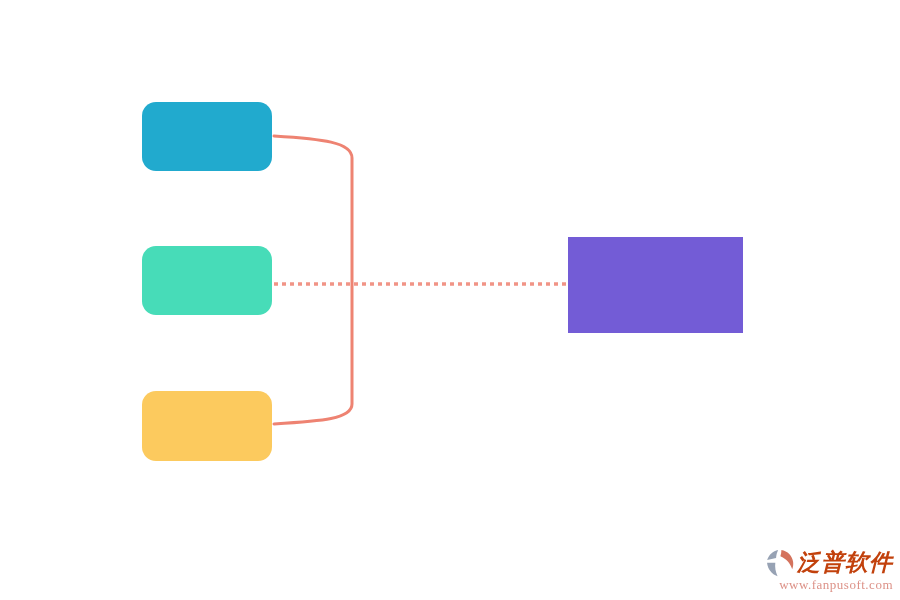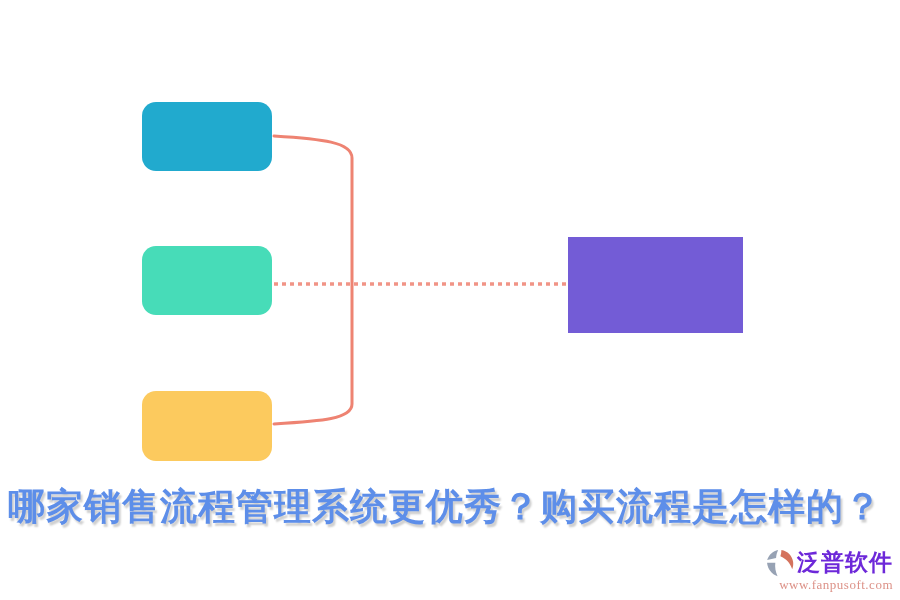--- a/index.html
+++ b/index.html
@@ -38,27 +38,26 @@
   <div class="node rounded" style="left: 142px; top: 102px; width: 130px; height: 69px; background: rgb(33, 170, 206);"></div>
   <div class="node rounded" style="left: 142px; top: 246px; width: 130px; height: 69px; background: rgb(71, 220, 184);"></div>
   <div class="node rounded" style="left: 142px; top: 391px; width: 130px; height: 70px; background: rgb(252, 202, 94);"></div>
   <div class="node" style="left: 568px; top: 237px; width: 175px; height: 96px; background: rgb(115, 92, 214);"></div>
 
   <svg id="connector-layer" width="900" height="600" viewBox="0 0 900 600">
     <line x1="274" y1="284" x2="567" y2="284" stroke="#f19486" stroke-width="3.5" stroke-dasharray="4 4" fill="none"></line>
     <path d="M274 136 C322 139 352 142 352 158 L352 404 C352 419 322 421 274 424" stroke="#ee8372" stroke-width="3" fill="none" stroke-linecap="round"></path>
   </svg>
 
-  <div id="title" style="color: rgb(93, 142, 233);">哪家销售流程管理系统更优秀？购买流程是怎样的？</div>
 
   <div id="watermark">
     <div class="brand-row">
       <svg width="30" height="30" viewBox="0 0 32 32">
         <path class="logo-gray" d="M14 2 C8.5 3.2 4 7 2.3 12.8 L11.8 10.6 C12 7.5 12.8 4.6 14 2 Z" fill="#97a2b4"></path>
         <path class="logo-orange" d="M17.5 2 C24 3 29.2 8 30 15 C30.3 17.6 30 20.2 29 22.6 C27 16.2 22.4 11.2 16.4 8.8 C17.1 6.5 17.5 4.3 17.5 2 Z" fill="#d4735d"></path>
         <path class="logo-gray" d="M2.2 15.6 C2.8 22.3 7.2 27.9 13.4 30 C11.2 25.4 10.4 20.6 11 15.8 L2.2 15.6 Z" fill="#97a2b4"></path>
       </svg>
-      <span id="brand-name" style="color: #6d28d9;">泛普软件</span>
+      <span id="brand-name" style="color: #c2410c; font-style: italic;">泛普软件</span>
     </div>
     <span id="brand-url" style="color: rgb(221, 146, 136);">www.fanpusoft.com</span>
   </div>
 
 </div>
 
 </body></html>

